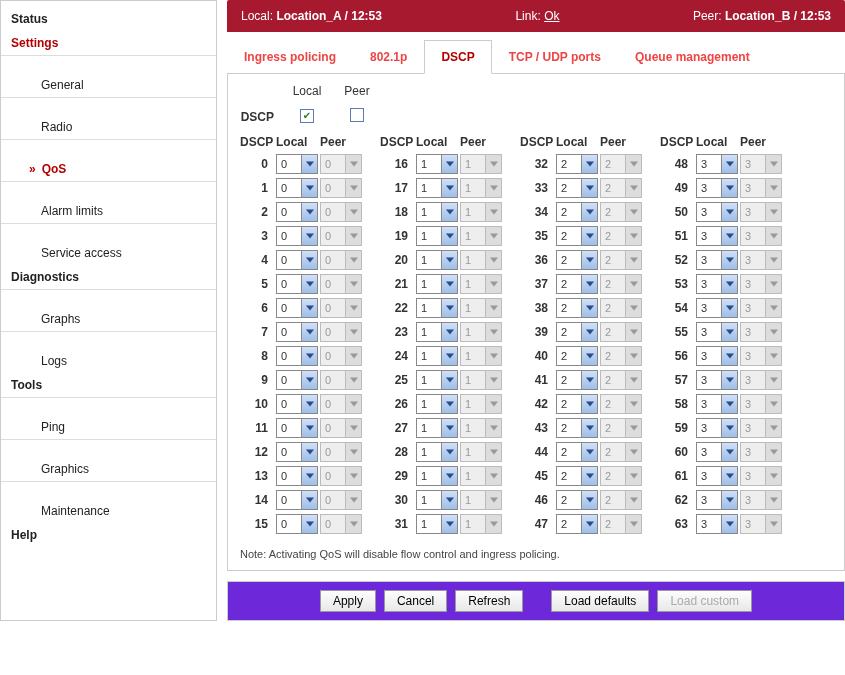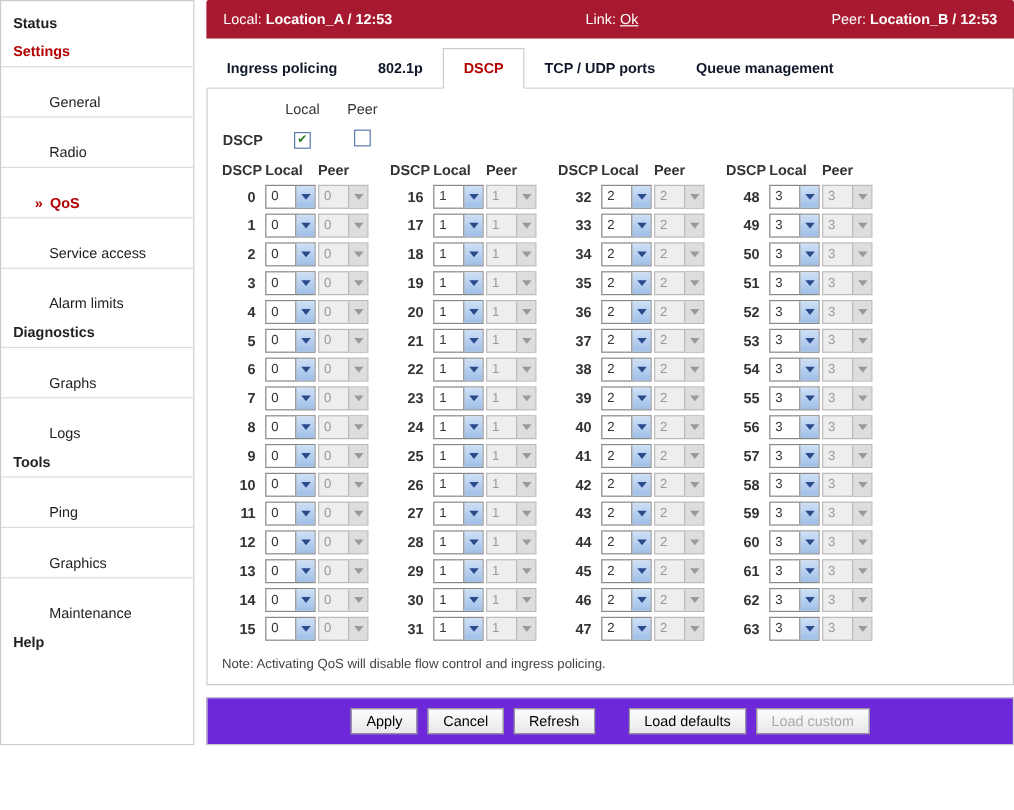--- a/index.html
+++ b/index.html
@@ -1,30 +1,30 @@
 <!DOCTYPE html>
 <html><head>
 <meta charset="utf-8">
 <style>
 * { box-sizing: border-box; margin: 0; padding: 0; }
 body { font-family: Arial, Helvetica, sans-serif; font-size: 12px; background: #fff; color: #333; }
 .container { display: flex; width: 845px; }
-.sidebar { width: 162px; border: 1px solid #ccc; padding: 6px 0; }
+.sidebar { width: 217px; border: 1px solid #ccc; padding: 6px 0; }
 .sidebar-item { padding: 5px 10px; cursor: pointer; font-weight: bold; color: #222; }
 .sidebar-sub { padding: 22px 10px 5px 40px; cursor: pointer; color: #222; border-top: 1px solid #ddd; }
 .sidebar-sub.qos { color: #b30000; font-weight: bold; padding-left: 28px; }
 .sidebar-sub.qos::before { content: "»"; margin-right: 6px; }
 .sidebar-item.active { color: #b30000; }
 .main { flex: 1; padding: 0 0 0 10px; }
 .banner { background: #a6192e; color: #fff; padding: 9px 14px; display: flex; justify-content: space-between; align-items: center; border-radius: 2px 2px 0 0; gap: 48px; }
 .banner span { font-weight: bold; }
 .banner .lbl { font-weight: normal; }
 .banner a { color: #fff; text-decoration: underline; }
 .tabs { display: flex; border-bottom: 1px solid #ccc; margin-top: 8px; }
-.tab { padding: 9px 16px; cursor: pointer; font-weight: bold; color: #0f172a; border: 1px solid transparent; border-bottom: none; margin-bottom: -1px; }
+.tab { padding: 9px 16px; cursor: pointer; font-weight: bold; color: #ef4444; border: 1px solid transparent; border-bottom: none; margin-bottom: -1px; }
 .tab.active { color: #b30000; border-color: #ccc; border-bottom: 1px solid #fff; background: #fff; }
 .panel { border: 1px solid #ccc; border-top: none; padding: 10px 12px; background: #fff; }
 .top-row { display: flex; align-items: center; gap: 10px; margin-bottom: 10px; }
 .top-row .col { width: 46px; text-align: center; }
 .top-row .lbllp { display: flex; gap: 4px; }
 .chk { width: 14px; height: 14px; border: 1px solid #5a7cb0; display: inline-block; background: #fff; text-align: center; line-height: 12px; font-size: 10px; color: #2a7a2a; }
 .chk.checked::after { content: "✔"; }
 .grid { display: flex; gap: 18px; }
 .coltbl { }
 .colhdr { display: flex; gap: 2px; font-weight: bold; margin-bottom: 5px; }
@@ -47,22 +47,22 @@
 </head>
 <body>
 
 <div class="container">
   <div class="sidebar">
     <div class="sidebar-item">Status</div>
     <div class="sidebar-item active">Settings</div>
     <div class="sidebar-sub">General</div>
     <div class="sidebar-sub">Radio</div>
     <div class="sidebar-sub qos">QoS</div>
+    <div class="sidebar-sub">Alarm limits</div>
     <div class="sidebar-sub">Service access</div>
-    <div class="sidebar-sub">Alarm limits</div>
     <div class="sidebar-item">Diagnostics</div>
     <div class="sidebar-sub">Graphs</div>
     <div class="sidebar-sub">Logs</div>
     <div class="sidebar-item">Tools</div>
     <div class="sidebar-sub">Ping</div>
     <div class="sidebar-sub">Graphics</div>
     <div class="sidebar-sub">Maintenance</div>
     <div class="sidebar-item">Help</div>
   </div>
 

